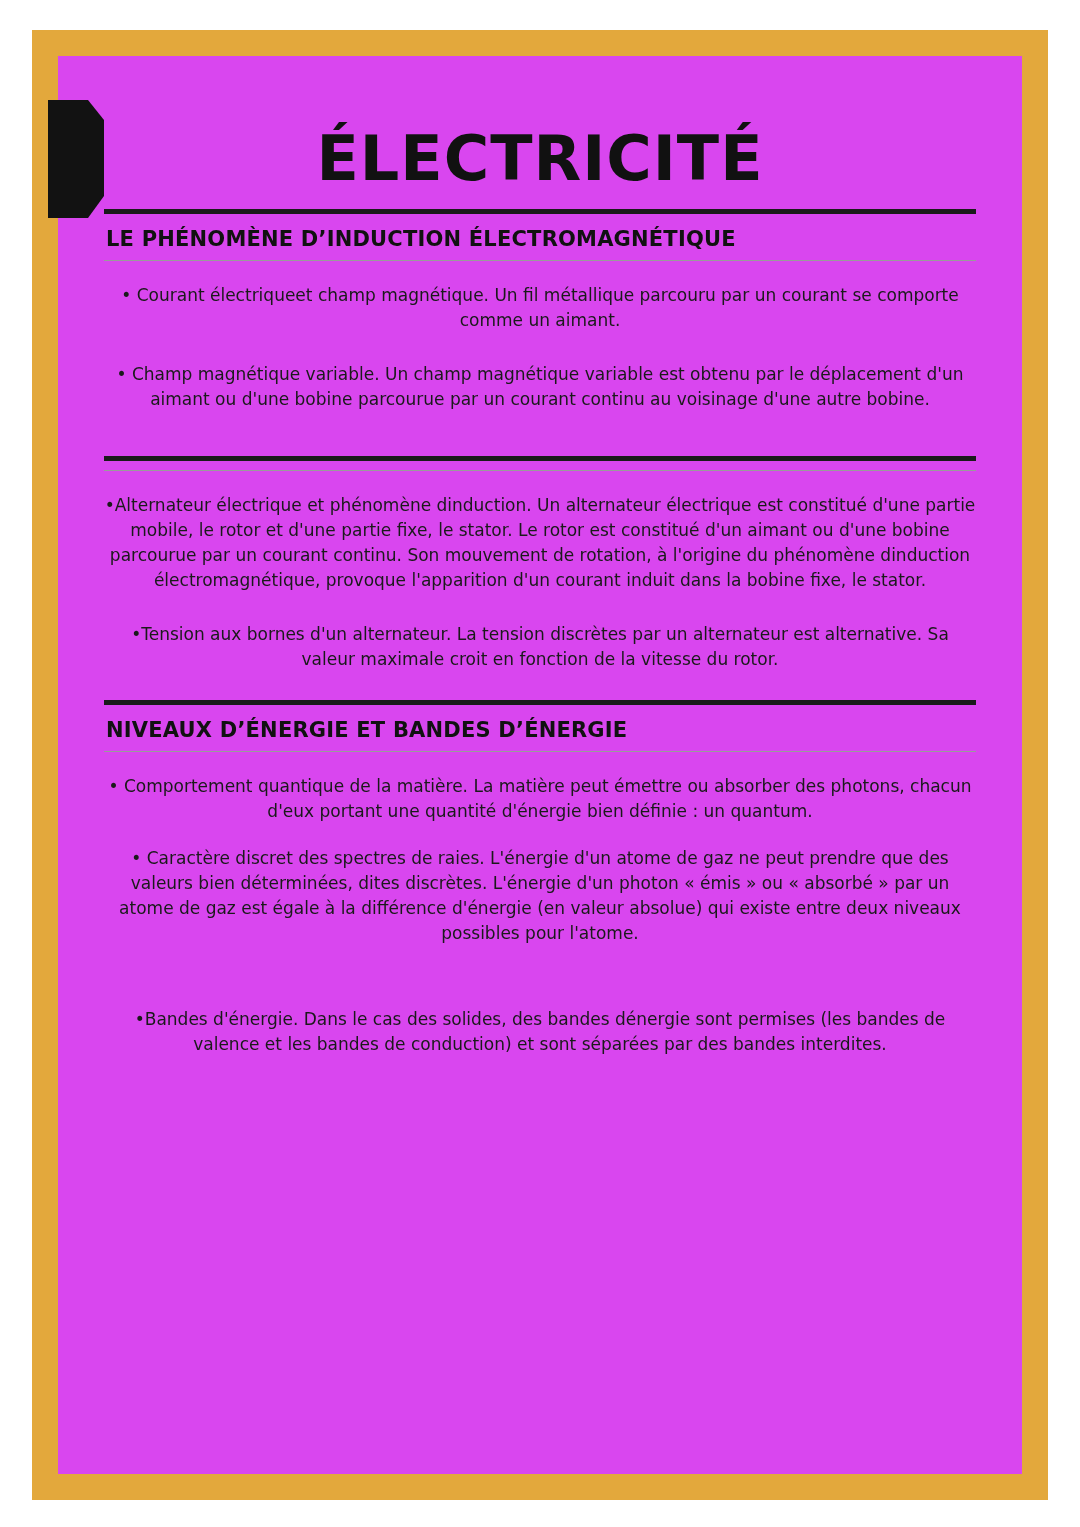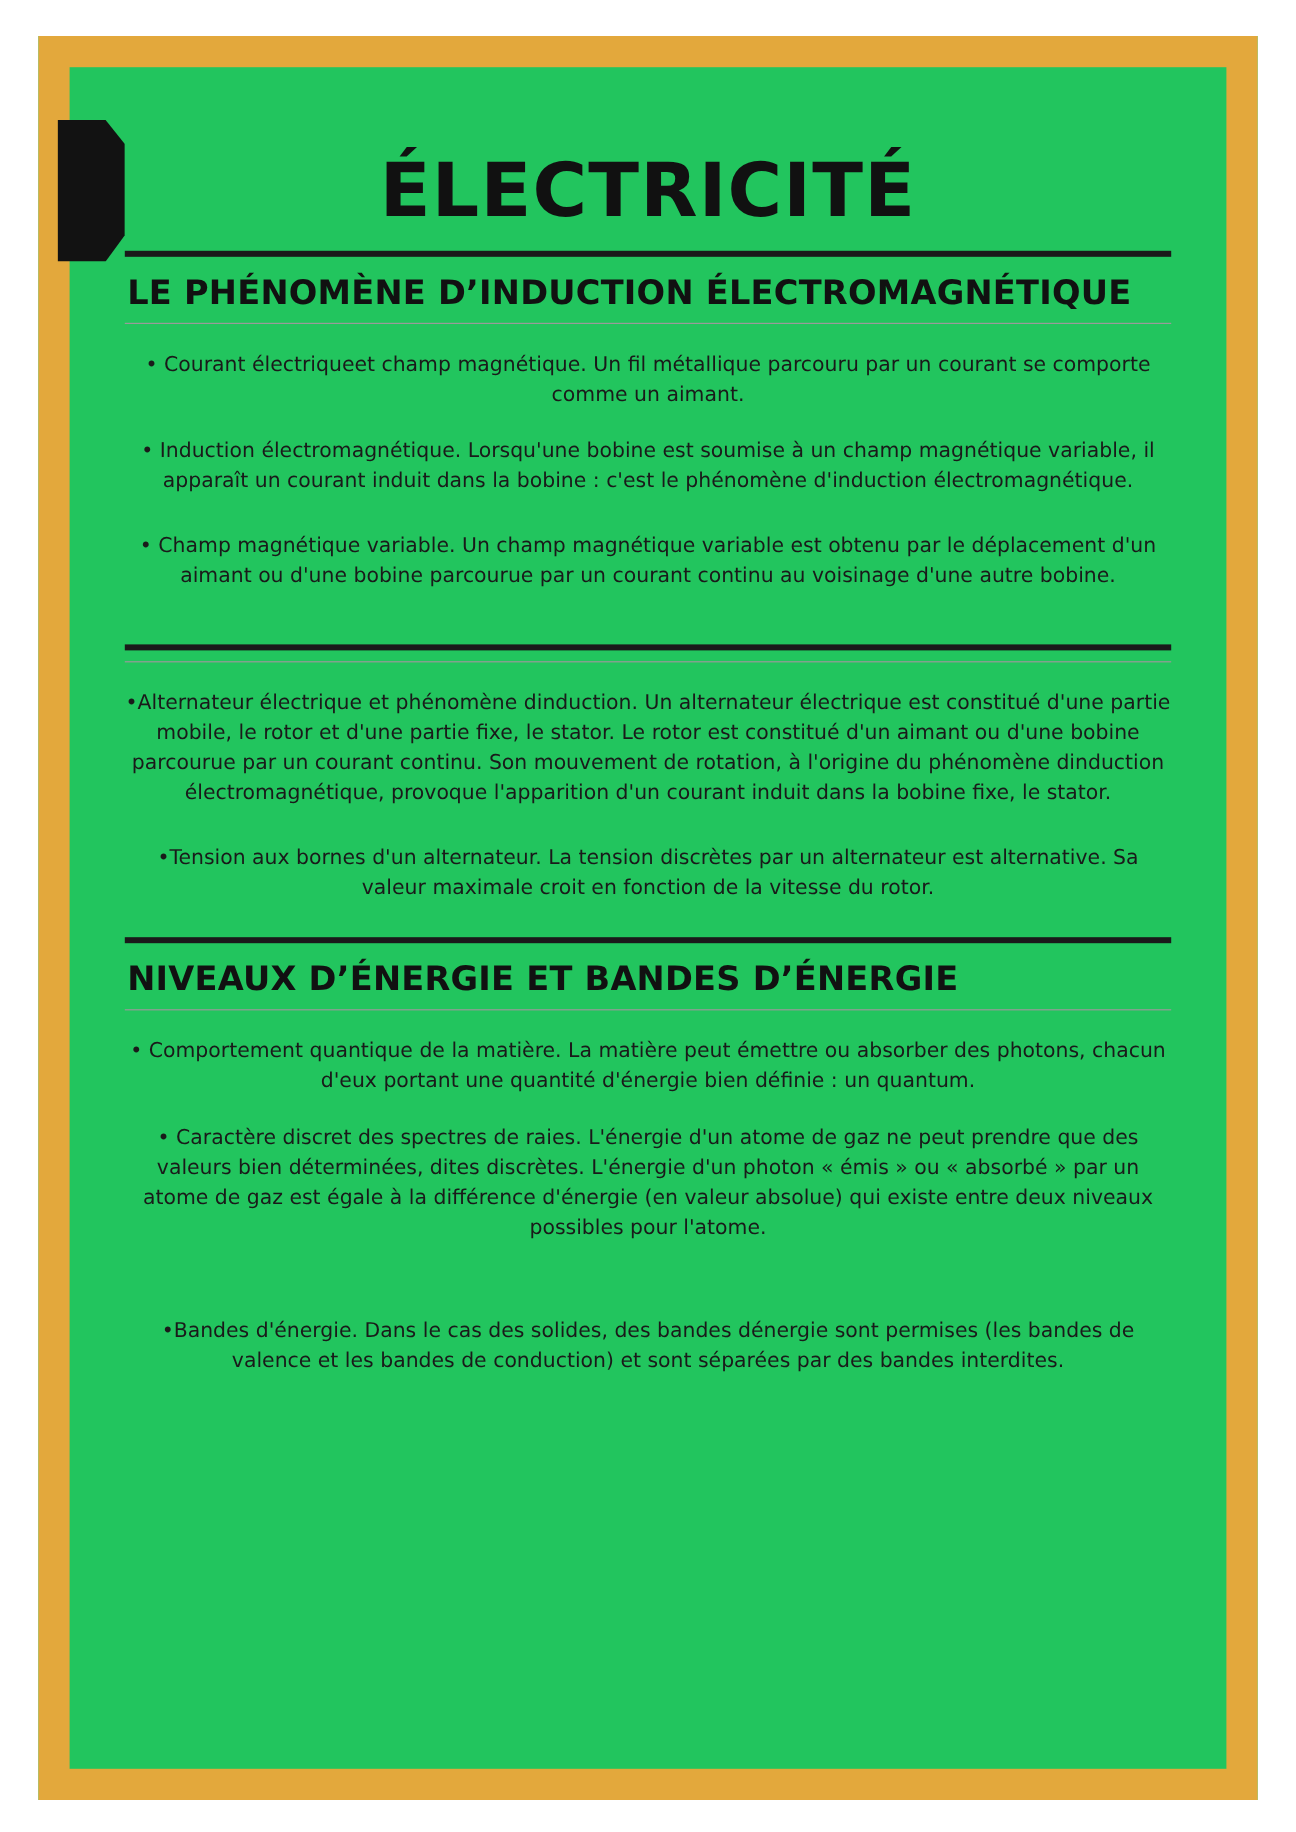--- a/index.html
+++ b/index.html
@@ -18,21 +18,21 @@
 
   
   .page-frame {
     position: absolute;
     left: 32px;
     top: 30px;
     width: 1016px;
     height: 1470px;
     border: 26px solid #e3a83c;
     box-sizing: border-box;
-    background: #22c55e;
+    background: #d946ef;
   }
 
   
   .page-inner {
     position: absolute;
     left: 0;
     top: 0;
     width: 100%;
     height: 100%;
     box-sizing: border-box;
@@ -72,21 +72,21 @@
   }
   .rule-thin {
     border: none;
     border-top: 1.5px solid #9a9a9a;
     margin: 9px 0 0 0;
   }
 
   .section-heading {
     font-family: "DejaVu Sans", sans-serif;
     font-weight: bold;
-    font-size: 28px;
+    font-size: 21px;
     letter-spacing: 0.2px;
     margin: 13px 0 0 2px;
     color: #111111;
   }
 
   .section-body {
     margin-top: 22px;
   }
 
   .para {
@@ -111,21 +111,20 @@
       <h1 class="doc-title">ÉLECTRICITÉ</h1>
     </div>
 
     <hr class="rule-thick">
 
     <div>
       <div class="section-heading">LE PHÉNOMÈNE D’INDUCTION ÉLECTROMAGNÉTIQUE</div>
       <hr class="rule-thin">
       <div class="section-body">
         <p class="para">• Courant électriqueet champ magnétique. Un fil métallique parcouru par un courant se comporte comme un aimant.</p>
-        <p class="para">• Induction électromagnétique. Lorsqu'une bobine est soumise à un champ magnétique variable, il apparaît un courant induit dans la bobine : c'est le phénomène d'induction électromagnétique.</p>
         <p class="para">• Champ magnétique variable. Un champ magnétique variable est obtenu par le déplacement d'un aimant ou d'une bobine parcourue par un courant continu au voisinage d'une autre bobine.</p>
       </div>
     </div>
 
     <div class="spacer-med"></div>
 
     <div>
       <hr class="rule-thick">
       <hr class="rule-thin">
       <div class="section-body">

